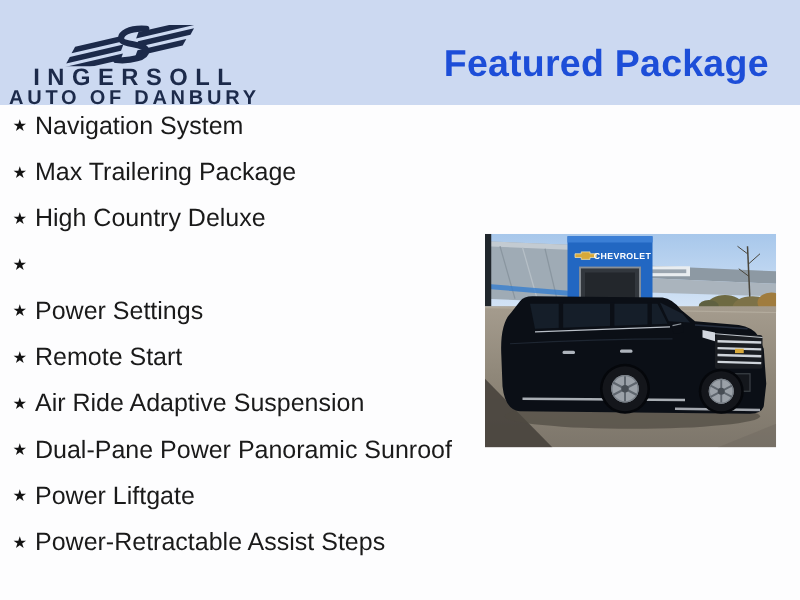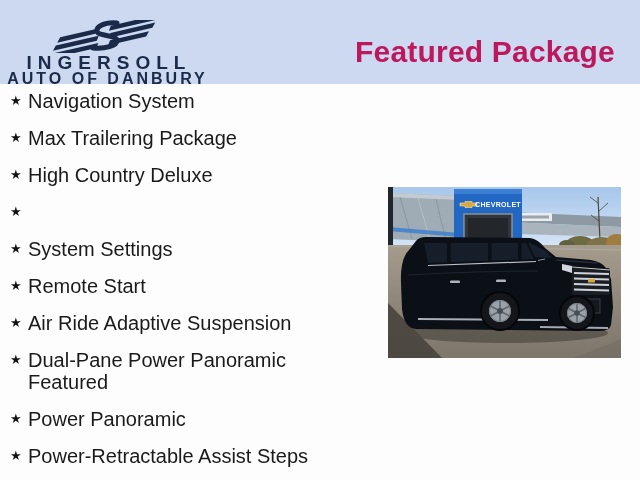--- a/index.html
+++ b/index.html
@@ -21,21 +21,21 @@
     margin-top:0px;font-size:19px;font-weight:bold;letter-spacing:6px;
     color:#1c2a4a;line-height:20px;white-space:nowrap;text-indent:6px;
   }
   .dealer-sub{
     font-size:16px;font-weight:bold;letter-spacing:3px;color:#1c2a4a;
     line-height:11px;white-space:nowrap;text-indent:3px;
   }
   .pkg-title{
     position:absolute;left:330px;top:0;width:310px;height:104px;
     display:flex;align-items:center;justify-content:center;
-    font-size:30px;font-weight:bold;color:#be185d;letter-spacing:0.2px;
+    font-size:30px;font-weight:bold;color:#1d4ed8;letter-spacing:0.2px;
     white-space:nowrap;
     text-align:right;
   }
   
   .features{
     position:absolute;left:8px;top:90px;width:356px;
     list-style:none;margin:0;padding:0;
   }
   .features li{
     display:flex;align-items:flex-start;margin-bottom:15px;
@@ -92,37 +92,37 @@
     </li>
     <li>
       <span class="star">★</span>
       <span class="item-text">High Country Deluxe</span>
     </li>
     <li>
       <span class="star">★</span>
     </li>
     <li>
       <span class="star">★</span>
-      <span class="item-text">System Settings</span>
+      <span class="item-text">Power Settings</span>
     </li>
     <li>
       <span class="star">★</span>
       <span class="item-text">Remote Start</span>
     </li>
     <li>
       <span class="star">★</span>
       <span class="item-text">Air Ride Adaptive Suspension</span>
     </li>
     <li>
       <span class="star">★</span>
-      <span class="item-text">Dual-Pane Power Panoramic Featured</span>
-    </li>
-    <li>
-      <span class="star">★</span>
-      <span class="item-text">Power Panoramic</span>
+      <span class="item-text">Dual-Pane Power Panoramic Sunroof</span>
+    </li>
+    <li>
+      <span class="star">★</span>
+      <span class="item-text">Power Liftgate</span>
     </li>
     <li>
       <span class="star">★</span>
       <span class="item-text">Power-Retractable Assist Steps</span>
     </li>
   </ul>
 
   <div class="photo">
     <svg width="233" height="171" viewBox="0 0 233 171">
       <defs>

